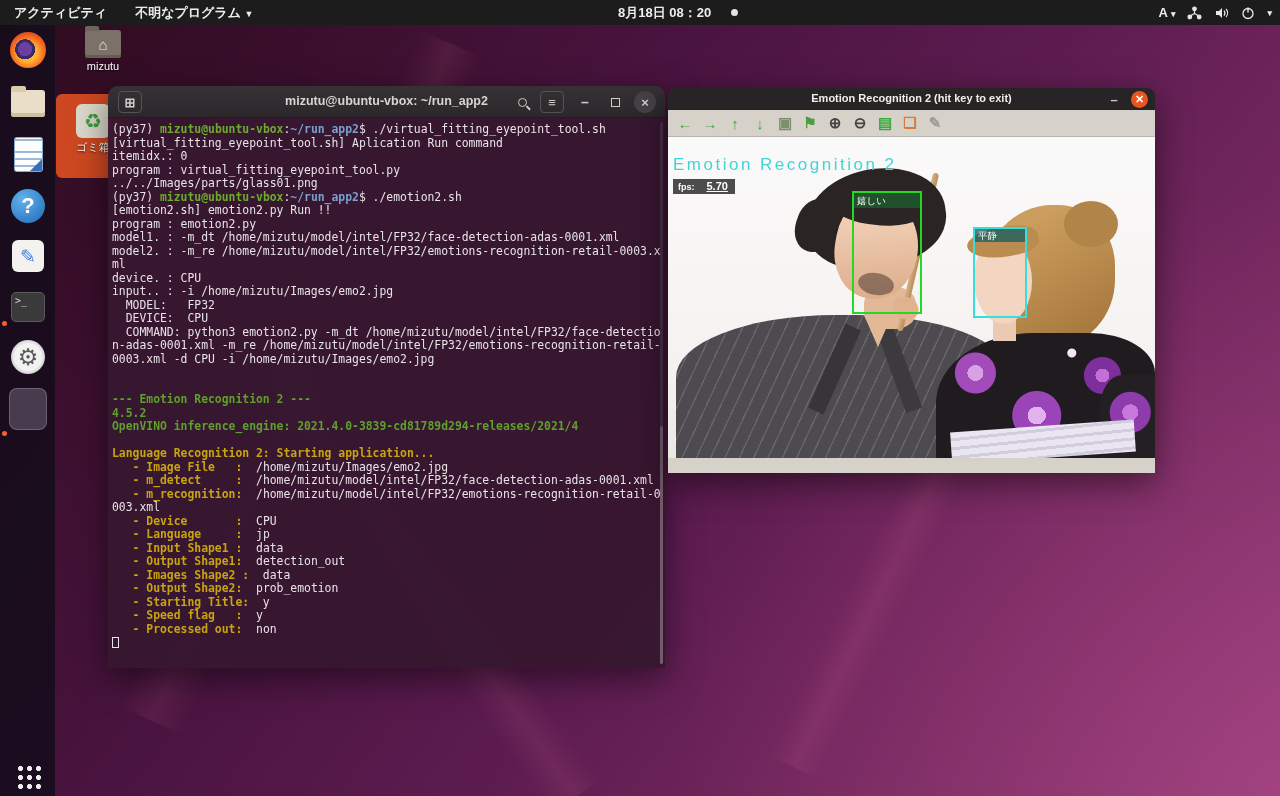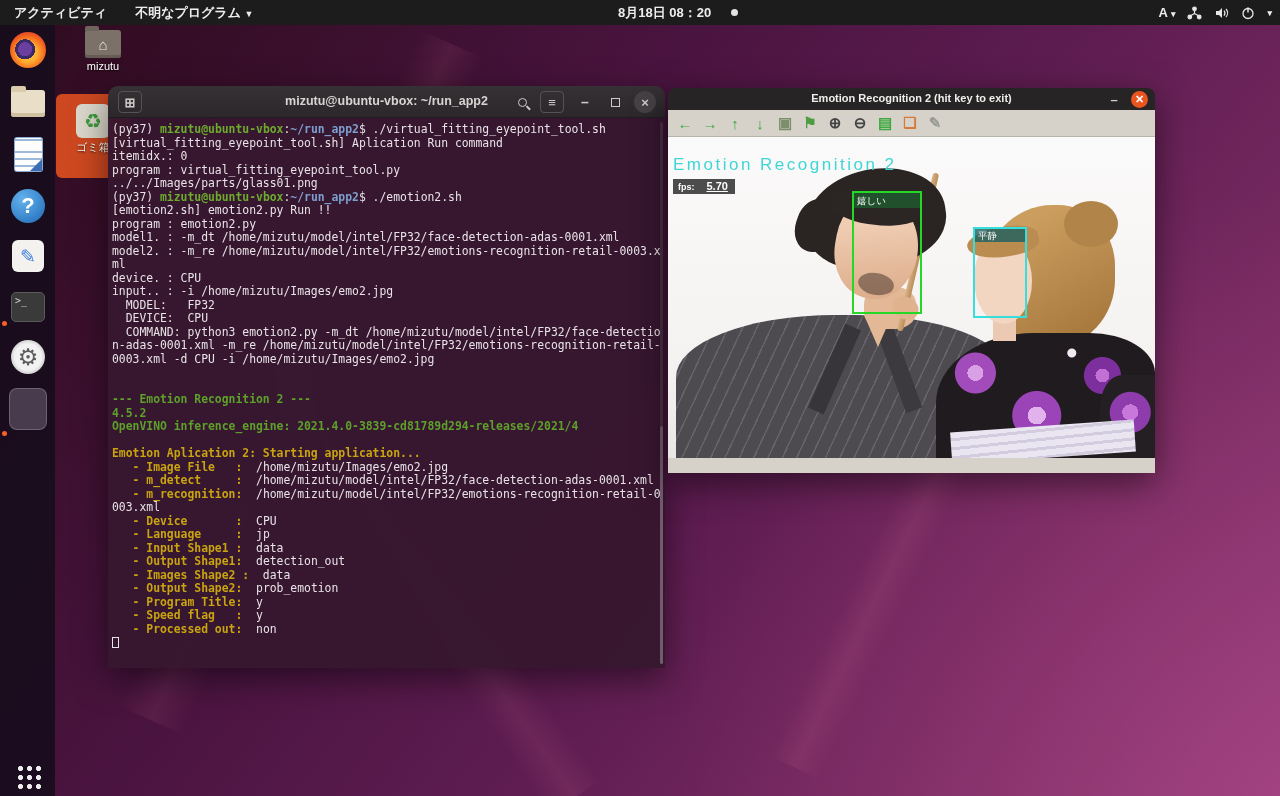--- a/index.html
+++ b/index.html
@@ -323,32 +323,32 @@
         <div class="t-line"><span class="c-def">  DEVICE:  CPU</span></div>
         <div class="t-line"><span class="c-def">  COMMAND: python3 emotion2.py -m_dt /home/mizutu/model/intel/FP32/face-detectio</span></div>
         <div class="t-line"><span class="c-def">n-adas-0001.xml -m_re /home/mizutu/model/intel/FP32/emotions-recognition-retail-</span></div>
         <div class="t-line"><span class="c-def">0003.xml -d CPU -i /home/mizutu/Images/emo2.jpg</span></div>
         <div class="t-line"></div>
         <div class="t-line"></div>
         <div class="t-line"><span class="c-sec">--- Emotion Recognition 2 ---</span></div>
         <div class="t-line"><span class="c-sec">4.5.2</span></div>
         <div class="t-line"><span class="c-sec">OpenVINO inference_engine: 2021.4.0-3839-cd81789d294-releases/2021/4</span></div>
         <div class="t-line"></div>
-        <div class="t-line"><span class="c-yel">Emotion Aplication 2: Starting application...</span></div>
+        <div class="t-line"><span class="c-yel">Language Recognition 2: Starting application...</span></div>
         <div class="t-line"><span class="c-yel">   - Image File   :</span><span class="c-def">  /home/mizutu/Images/emo2.jpg</span></div>
         <div class="t-line"><span class="c-yel">   - m_detect     :</span><span class="c-def">  /home/mizutu/model/intel/FP32/face-detection-adas-0001.xml</span></div>
         <div class="t-line"><span class="c-yel">   - m_recognition:</span><span class="c-def">  /home/mizutu/model/intel/FP32/emotions-recognition-retail-0</span></div>
         <div class="t-line"><span class="c-def">003.xml</span></div>
         <div class="t-line"><span class="c-yel">   - Device       :</span><span class="c-def">  CPU</span></div>
         <div class="t-line"><span class="c-yel">   - Language     :</span><span class="c-def">  jp</span></div>
         <div class="t-line"><span class="c-yel">   - Input Shape1 :</span><span class="c-def">  data</span></div>
         <div class="t-line"><span class="c-yel">   - Output Shape1:</span><span class="c-def">  detection_out</span></div>
         <div class="t-line"><span class="c-yel">   - Images Shape2 :</span><span class="c-def">  data</span></div>
         <div class="t-line"><span class="c-yel">   - Output Shape2:</span><span class="c-def">  prob_emotion</span></div>
-        <div class="t-line"><span class="c-yel">   - Program Title:</span><span class="c-def">  y</span></div>
+        <div class="t-line"><span class="c-yel">   - Starting Title:</span><span class="c-def">  y</span></div>
         <div class="t-line"><span class="c-yel">   - Speed flag   :</span><span class="c-def">  y</span></div>
         <div class="t-line"><span class="c-yel">   - Processed out:</span><span class="c-def">  non</span></div>
         <div class="t-line"><span class="cursor"></span></div>
       </div>
     <div class="term-scrollbar"></div>
     <div class="term-thumb"></div>
   </div>
 
   <div class="win emo-win">
     <div class="titlebar emo-titlebar">

